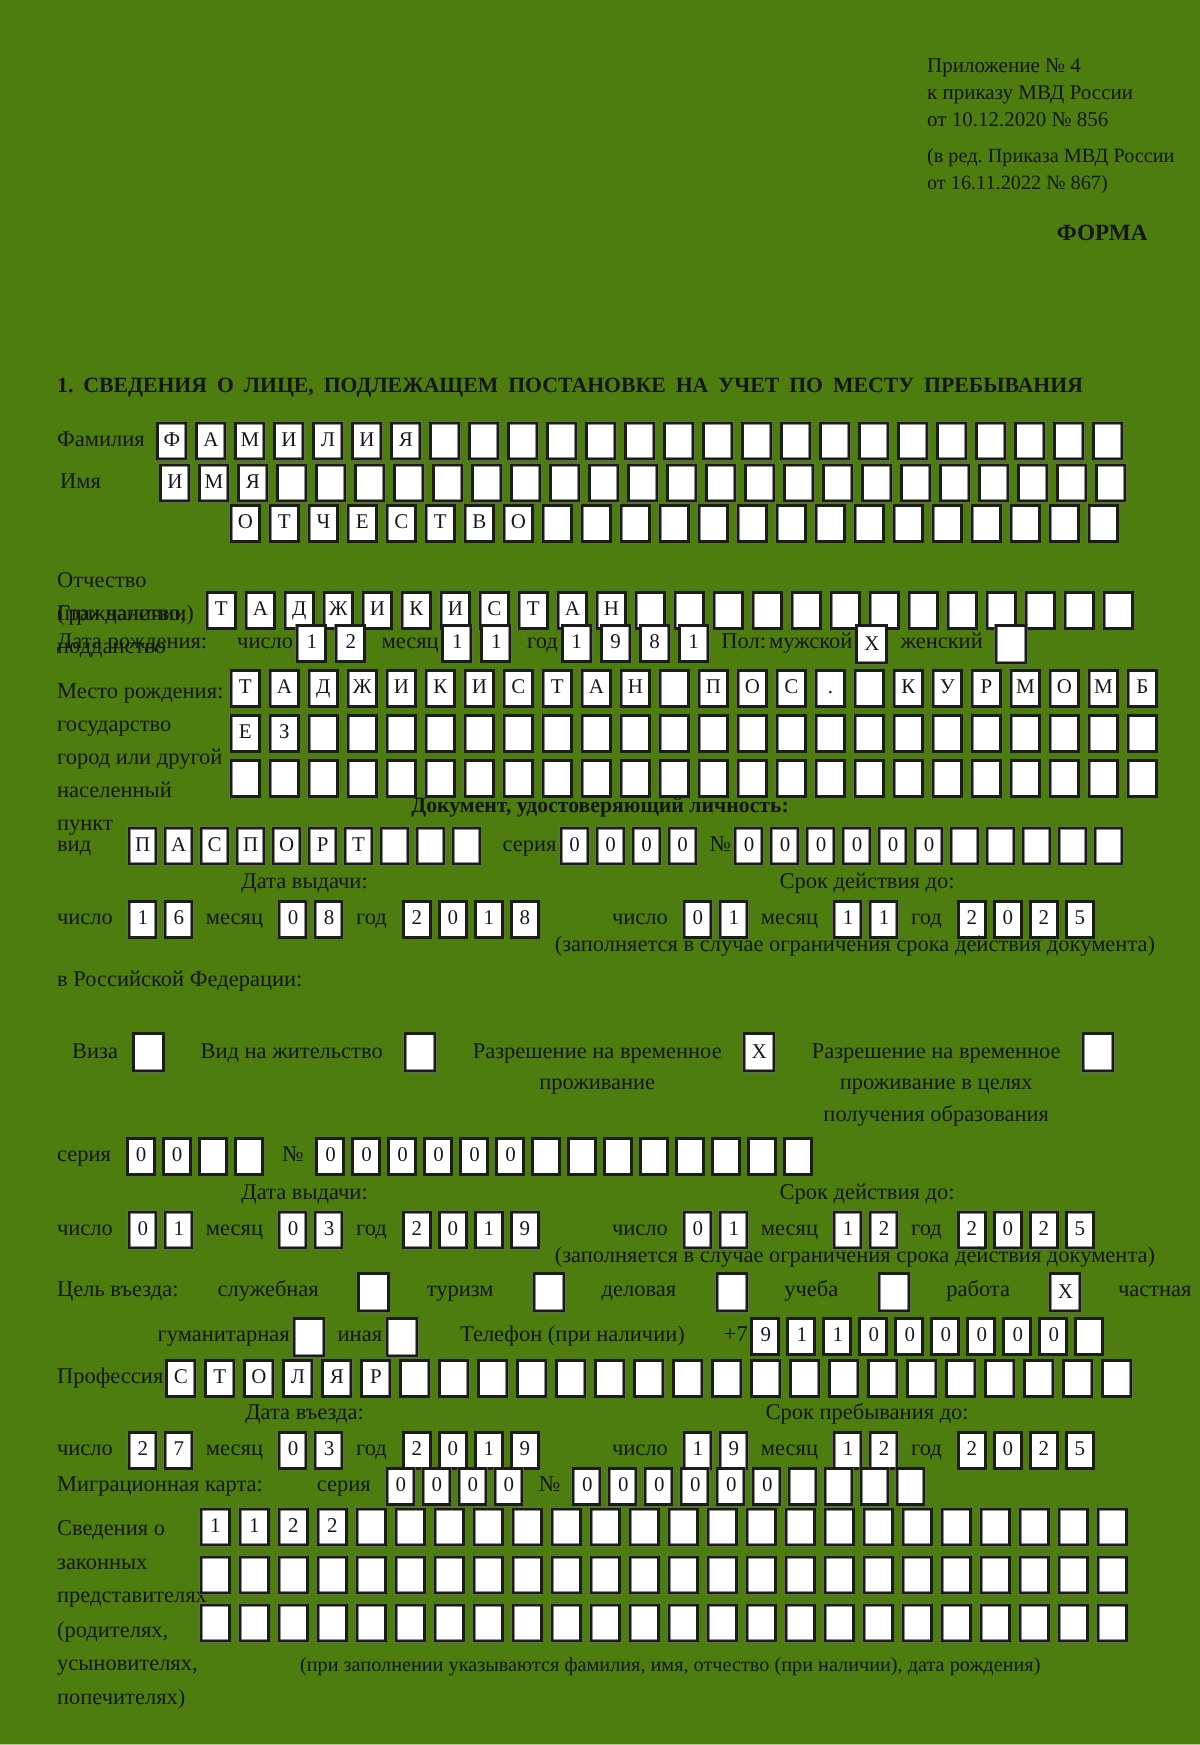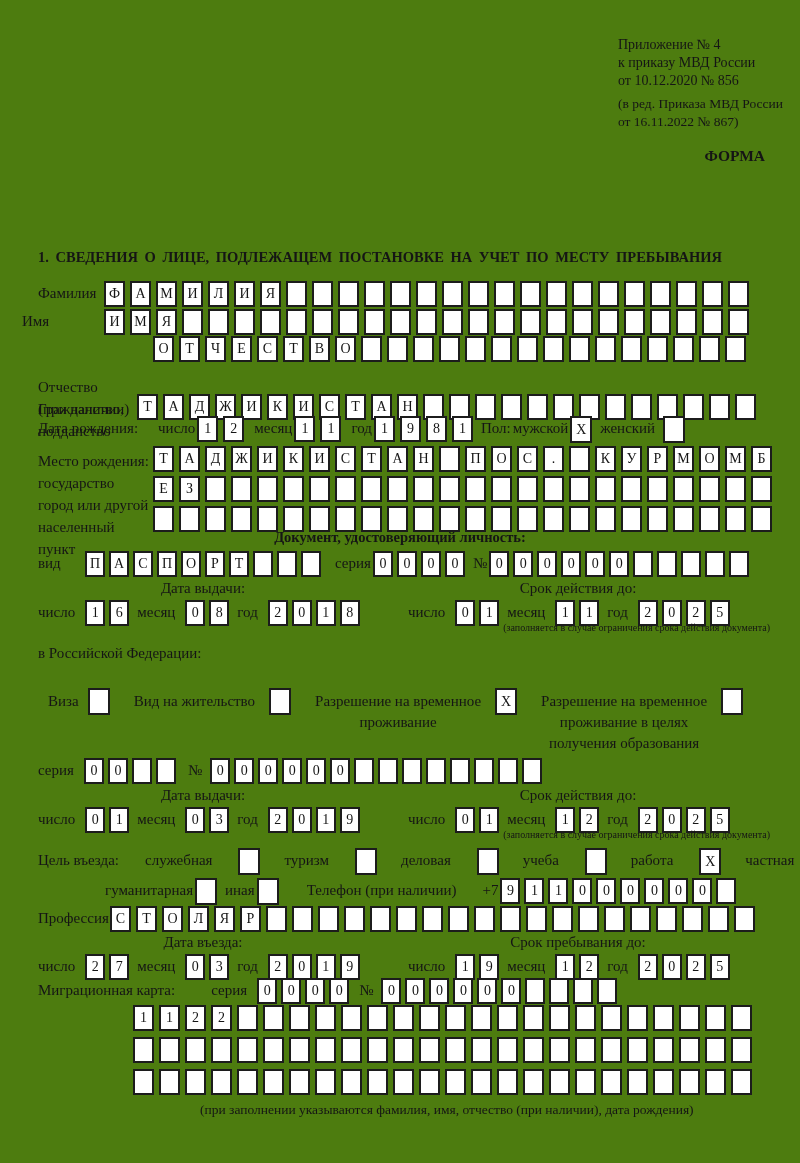--- a/index.html
+++ b/index.html
@@ -18,21 +18,21 @@
   .hdr{font-size:14px;line-height:18px;}
   .hdr2{margin-top:5px;font-size:13.5px;}
   .forma{font-weight:bold;font-size:15.5px;}
   .title{width:100%;text-align:center;font-weight:bold;font-size:15.5px;line-height:27px;}
   .tunder{display:inline-block;width:58px;border-bottom:2px solid #333;margin-left:10px;}
   .sect{font-weight:bold;font-size:14.5px;word-spacing:3px;white-space:nowrap;}
   .center-bold{width:100%;text-align:center;font-weight:bold;font-size:14.5px;}
   .dl{padding-top:4px;margin-right:2px;white-space:nowrap;}
   .dline{display:flex;align-items:flex-start;gap:8px;}
   .dtitle{text-align:center;margin-bottom:3px;}
-  .note-r{font-size:10px;white-space:nowrap;}
+  .note-r{font-size:15px;white-space:nowrap;}
   .plines{text-align:center;line-height:21px;padding-top:3px;}
   .stack div{line-height:22px;}
   .mlab{line-height:22.5px;}
   .vrows{display:flex;flex-direction:column;gap:4px;}
   .vrows6{display:flex;flex-direction:column;gap:6px;}
 </style>
 </head>
 <body>
 
 <div class="page">
@@ -76,21 +76,21 @@
         <span class="cell"></span>
         <span class="cell"></span>
         <span class="cell"></span>
         <span class="cell"></span>
         <span class="cell"></span>
         <span class="cell"></span>
         <span class="cell"></span>
       </div>
   </div>
 
-  <div class="abs row" style="top:309px;left:22px;gap:16px;">
+  <div class="abs row" style="top:309px;left:40px;">
     <div class="lbl" style="width:66px;">Имя</div>
     <div class="cells">
         <span class="cell">И</span>
         <span class="cell">М</span>
         <span class="cell">Я</span>
         <span class="cell"></span>
         <span class="cell"></span>
         <span class="cell"></span>
         <span class="cell"></span>
         <span class="cell"></span>
@@ -614,20 +614,28 @@
         <span class="cell">0</span>
         <span class="cell">0</span>
         <span class="cell">0</span>
         <span class="cell"></span>
         <span class="cell"></span>
         <span class="cell"></span>
         <span class="cell"></span>
       </span>
   </div>
 
+  <div class="abs mlab" style="top:1005px;left:38px;">
+    <div style="padding-top:3px;">Сведения о</div>
+    <div>законных</div>
+    <div>представителях</div>
+    <div>(родителях,</div>
+    <div>усыновителях,</div>
+    <div>попечителях)</div>
+  </div>
   <div class="abs vrows6" style="top:1005px;left:133px;">
     <div class="cells">
         <span class="cell">1</span>
         <span class="cell">1</span>
         <span class="cell">2</span>
         <span class="cell">2</span>
         <span class="cell"></span>
         <span class="cell"></span>
         <span class="cell"></span>
         <span class="cell"></span>

